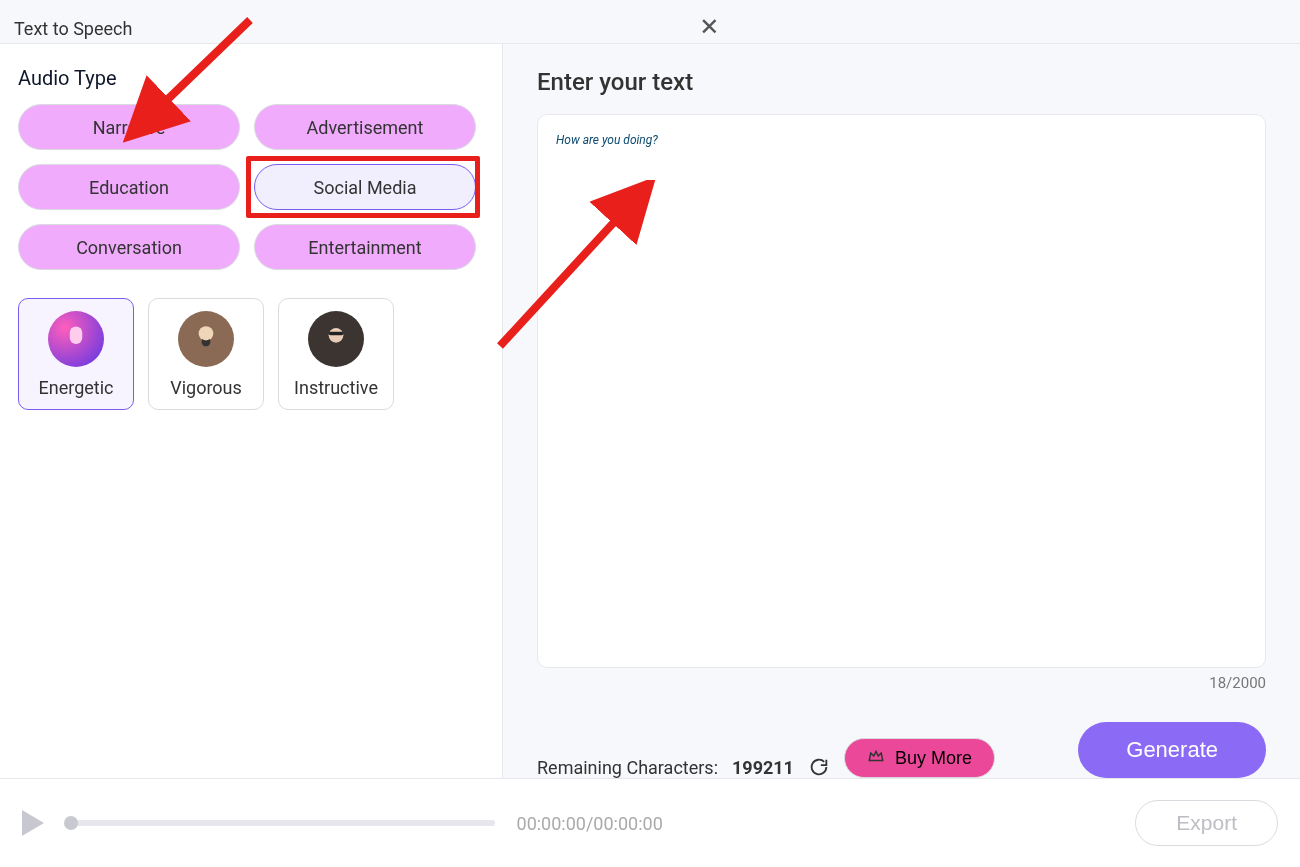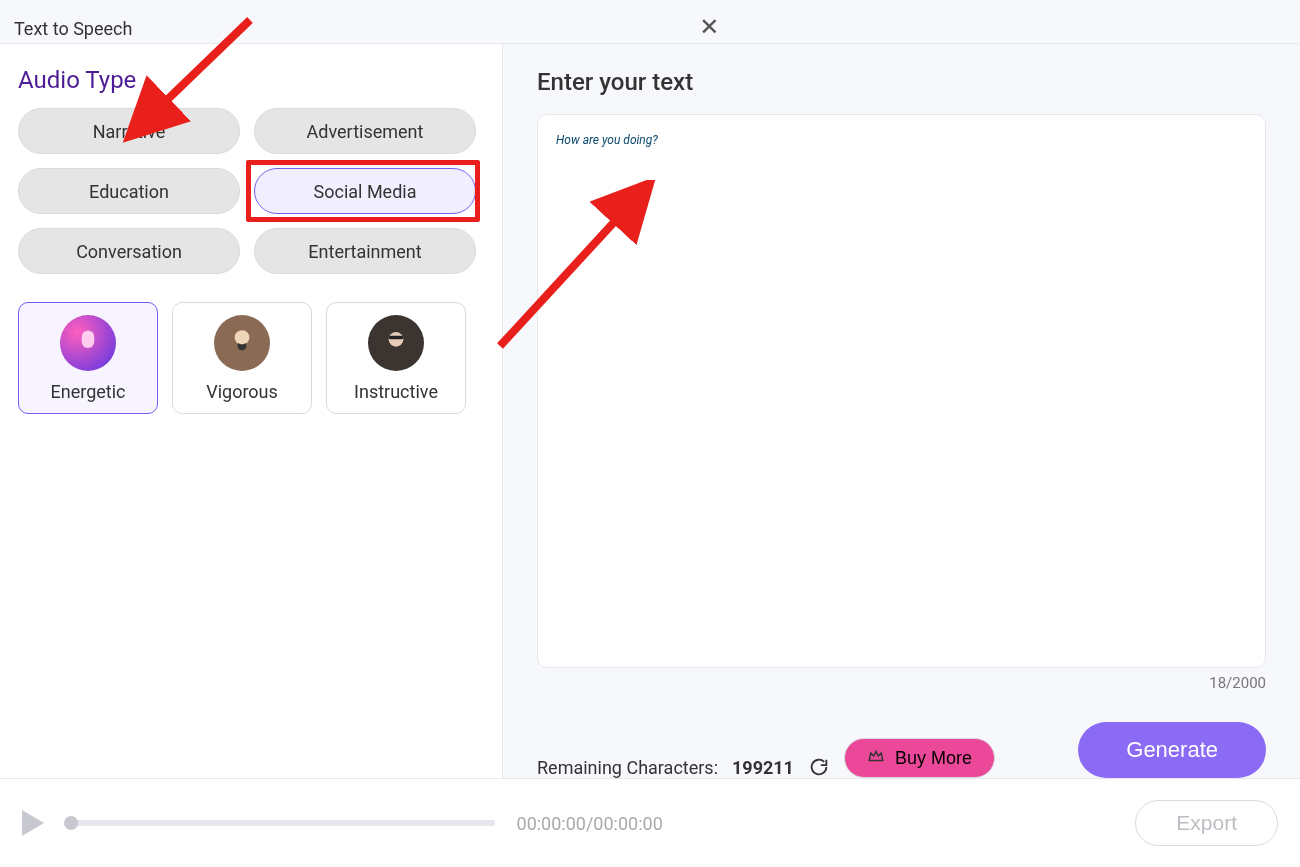--- a/index.html
+++ b/index.html
@@ -35,33 +35,33 @@
     padding: 22px 18px 0 18px;
   }
   .right {
     flex: 1;
     background: #f6f8fb;
     padding: 24px 34px 0 34px;
     display: flex;
     flex-direction: column;
   }
   h2.section { font-size: 24px; font-weight: 500; color: #333; margin-bottom: 24px; }
-  h3.sub { font-size: 24px; font-weight: 400; color: #4c1d95; margin-bottom: 14px; }
+  h3.sub { font-size: 20px; font-weight: 400; color: #0f172a; margin-bottom: 14px; }
 
   .pill-grid {
     display: grid;
     grid-template-columns: repeat(2, 222px);
     gap: 14px 14px;
     margin-bottom: 28px;
   }
   .pill {
     height: 46px;
     border: 1px solid #d9dbe0;
     border-radius: 23px;
-    background: #e5e5e5;
+    background: #f0abfc;
     display: flex;
     align-items: center;
     justify-content: center;
     font-size: 18px;
     color: #333;
     cursor: pointer;
   }
   .pill.selected {
     border: 1.5px solid #7a5cf0;
     background: #f1eefe;
@@ -70,21 +70,21 @@
     position: absolute;
     border: 5px solid #e91f1b;
     pointer-events: none;
   }
 
   .tone-grid {
     display: flex;
     gap: 14px;
   }
   .tone {
-    width: 140px;
+    width: 116px;
     height: 112px;
     border: 1px solid #d9dbe0;
     border-radius: 10px;
     display: flex;
     flex-direction: column;
     align-items: center;
     justify-content: center;
     gap: 10px;
     cursor: pointer;
     background: #fff;

